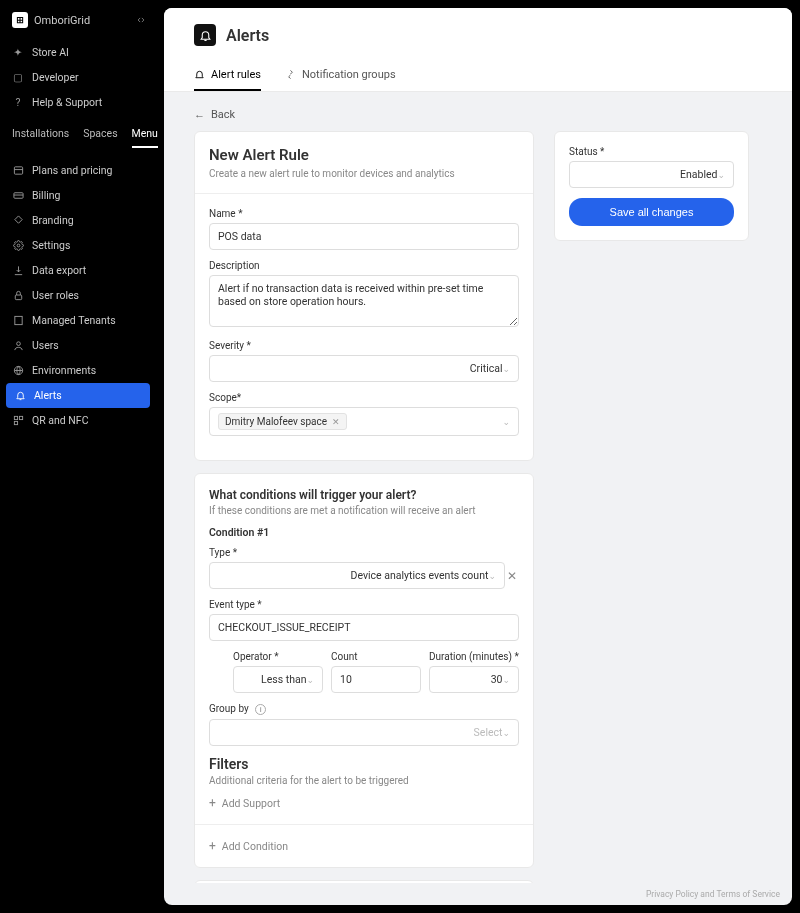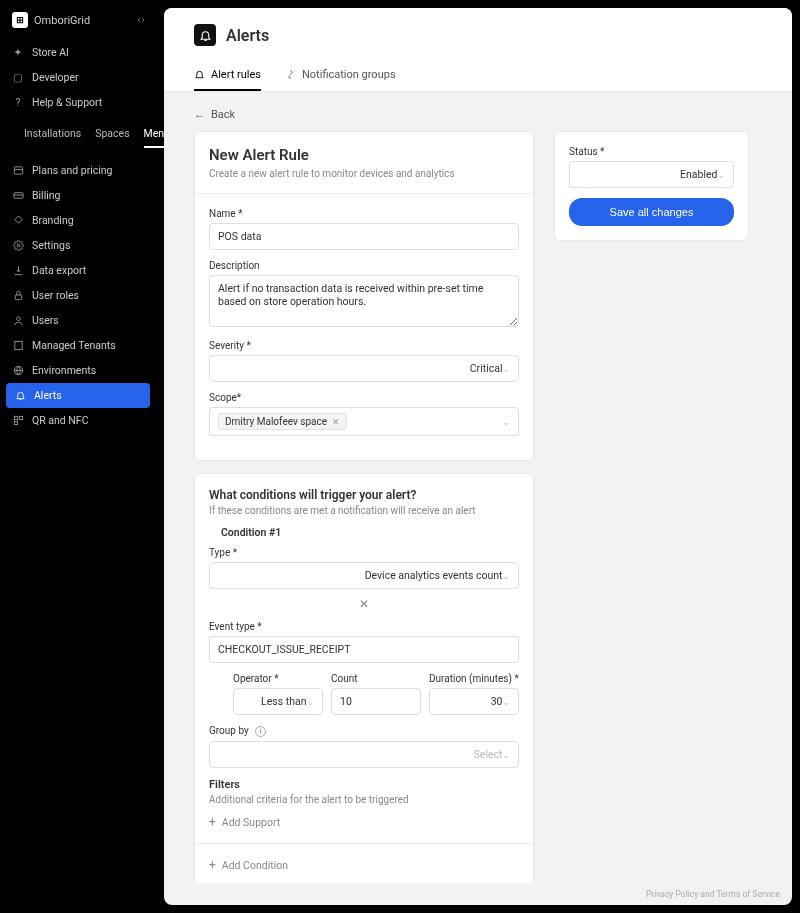--- a/index.html
+++ b/index.html
@@ -6,21 +6,21 @@
 body { font-family: -apple-system, BlinkMacSystemFont, "Segoe UI", Roboto, sans-serif; font-size: 11px; color: #333; background: #000; overflow-x: hidden; }
 .app { display: flex; width: 800px; height: 913px; background: #000; }
 .sidebar { width: 156px; background: #000; color: #ccc; display: flex; flex-direction: column; padding-top: 8px; }
 .brand { display: flex; align-items: center; gap: 6px; padding: 4px 12px 12px 12px; position: relative; }
 .brand-icon { width: 16px; height: 16px; background: #fff; border-radius: 3px; display:flex; align-items:center; justify-content:center; color:#000; font-size:9px; font-weight:bold;}
 .brand-swap { position: absolute; right: 10px; color: #888; }
 .side-item { display: flex; align-items: center; gap: 8px; padding: 6px 12px; color: #ccc; font-size: 10.5px; cursor: pointer; }
 .side-item.active { background: #2563eb; color: #fff; border-radius: 4px; margin: 0 6px; padding-left: 8px; }
 .side-item .ico { width: 12px; height: 12px; display:flex; align-items:center; justify-content:center; color:#999;}
 .side-item.active .ico { color:#fff; }
-.tabs { display: flex; gap: 14px; padding: 0 24px; margin-top: 6px; }
+.tabs { display: flex; gap: 14px; padding: 0 12px; margin-top: 6px; }
 .tab { font-size: 10.5px; color: #bbb; padding: 6px 0; cursor: pointer; }
 .tab.active { color: #fff; border-bottom: 2px solid #fff; }
 .side-section { margin-top: 10px; }
 .main { flex: 1; background: #f1f2f4; border-radius: 8px; margin: 8px; display:flex; flex-direction:column; overflow:hidden;}
 .header { background: #fff; padding: 16px 30px 0 30px; border-bottom:1px solid #eaeaea;}
 .header-title { display: flex; align-items:center; gap:10px; }
 .header-icon { width:22px; height:22px; background:#111; color:#fff; border-radius:4px; display:flex; align-items:center; justify-content:center; }
 .header h1 { font-size: 16px; font-weight: 600; }
 .subtabs { display:flex; gap:24px; margin-top:14px;}
 .subtab { display:flex; align-items:center; gap:6px; padding:8px 0; font-size:11px; color:#555; cursor:pointer; border-bottom:2px solid transparent;}
@@ -36,28 +36,28 @@
 .field { margin-bottom:10px;}
 .field label { display:block; font-size:10px; color:#333; margin-bottom:4px;}
 .input, .select, .textarea { width:100%; border:1px solid #ddd; border-radius:4px; padding:6px 8px; font-size:10.5px; color:#333; background:#fff; font-family:inherit;}
 .select { display:flex; justify-content:flex-end; align-items:center; cursor:pointer;}
 .textarea { resize: vertical; height:52px; }
 .chev { color:#bbb; font-size:9px;}
 .tag { display:inline-flex; align-items:center; gap:5px; background:#f4f4f4; border:1px solid #e2e2e2; border-radius:3px; padding:2px 6px; font-size:10px;}
 .tag .x { color:#999; cursor:pointer; font-size:9px;}
 .tagbox { border:1px solid #ddd; border-radius:4px; padding:5px 8px; display:flex; justify-content:space-between; align-items:center;}
 .section-title { font-size:12px; font-weight:600; margin-bottom:3px;}
-.cond-title { font-size:10.5px; font-weight:600; margin:10px 0 8px 12px;}
+.cond-title { font-size:10.5px; font-weight:600; margin:10px 0 8px 0;}
 .row3 { display:flex; gap:8px;padding-left:24px;}
 .row3 > div { flex:1;}
-.with-x { display:flex; align-items:center; gap:8px;flex-direction:column;}
+.with-x { display:flex; align-items:center; }
 .with-x > :first-child { flex:1;}
 .xbtn { color:#888; cursor:pointer; font-size:12px; padding:0 2px;}
 .info-ico { display:inline-flex; width:11px; height:11px; border:1px solid #aaa; border-radius:50%; align-items:center; justify-content:center; font-size:8px; color:#888; margin-left:4px;}
-.filters-title { font-size:11px; font-weight:600; margin-top:10px; margin-bottom:3px;}
+.filters-title { font-size:14px; font-weight:600; margin-top:10px; margin-bottom:3px;}
 .add-link { display:flex; align-items:center; gap:6px; color:#888; font-size:10.5px; margin-top:10px; cursor:pointer;}
 .add-link .plus { font-size:12px;}
 .hr { border:none; border-top:1px solid #eee; margin:14px -14px;}
 .btn-primary { width:100%; background:#2563eb; color:#fff; border:none; border-radius:13px; padding:8px; font-size:11px; font-weight:500; cursor:pointer;}
 .footer { text-align:right; padding:6px 12px; font-size:8.5px; color:#aaa;}
 .footer a { color:#aaa; text-decoration:none;}
 svg { display:block;}
 </style>
 </head>
 <body>
@@ -141,35 +141,35 @@
             <svg width="11" height="11" viewBox="0 0 24 24" fill="none" stroke="currentColor" stroke-width="2">
               <rect x="5" y="11" width="14" height="10" rx="2"></rect>
               <path d="M8 11V7a4 4 0 018 0v4"></path>
             </svg>
           </span>
           <span>User roles</span>
         </div>
       <div class="side-item">
           <span class="ico">
             <svg width="11" height="11" viewBox="0 0 24 24" fill="none" stroke="currentColor" stroke-width="2">
-              <circle cx="12" cy="8" r="4"></circle>
-              <path d="M4 22c0-4 4-6 8-6s8 2 8 6"></path>
-            </svg>
-          </span>
-          <span>Users</span>
-        </div>
-      <div class="side-item">
-          <span class="ico">
-            <svg width="11" height="11" viewBox="0 0 24 24" fill="none" stroke="currentColor" stroke-width="2">
               <rect x="4" y="3" width="16" height="18"></rect>
               <line x1="9" y1="8" x2="9" y2="8"></line>
               <line x1="15" y1="8" x2="15" y2="8"></line>
             </svg>
           </span>
           <span>Managed Tenants</span>
+        </div>
+      <div class="side-item">
+          <span class="ico">
+            <svg width="11" height="11" viewBox="0 0 24 24" fill="none" stroke="currentColor" stroke-width="2">
+              <circle cx="12" cy="8" r="4"></circle>
+              <path d="M4 22c0-4 4-6 8-6s8 2 8 6"></path>
+            </svg>
+          </span>
+          <span>Users</span>
         </div>
       <div class="side-item">
           <span class="ico">
             <svg width="11" height="11" viewBox="0 0 24 24" fill="none" stroke="currentColor" stroke-width="2">
               <circle cx="12" cy="12" r="9"></circle>
               <line x1="3" y1="12" x2="21" y2="12"></line>
               <path d="M12 3a14 14 0 010 18M12 3a14 14 0 000 18"></path>
             </svg>
           </span>
           <span>Environments</span>

